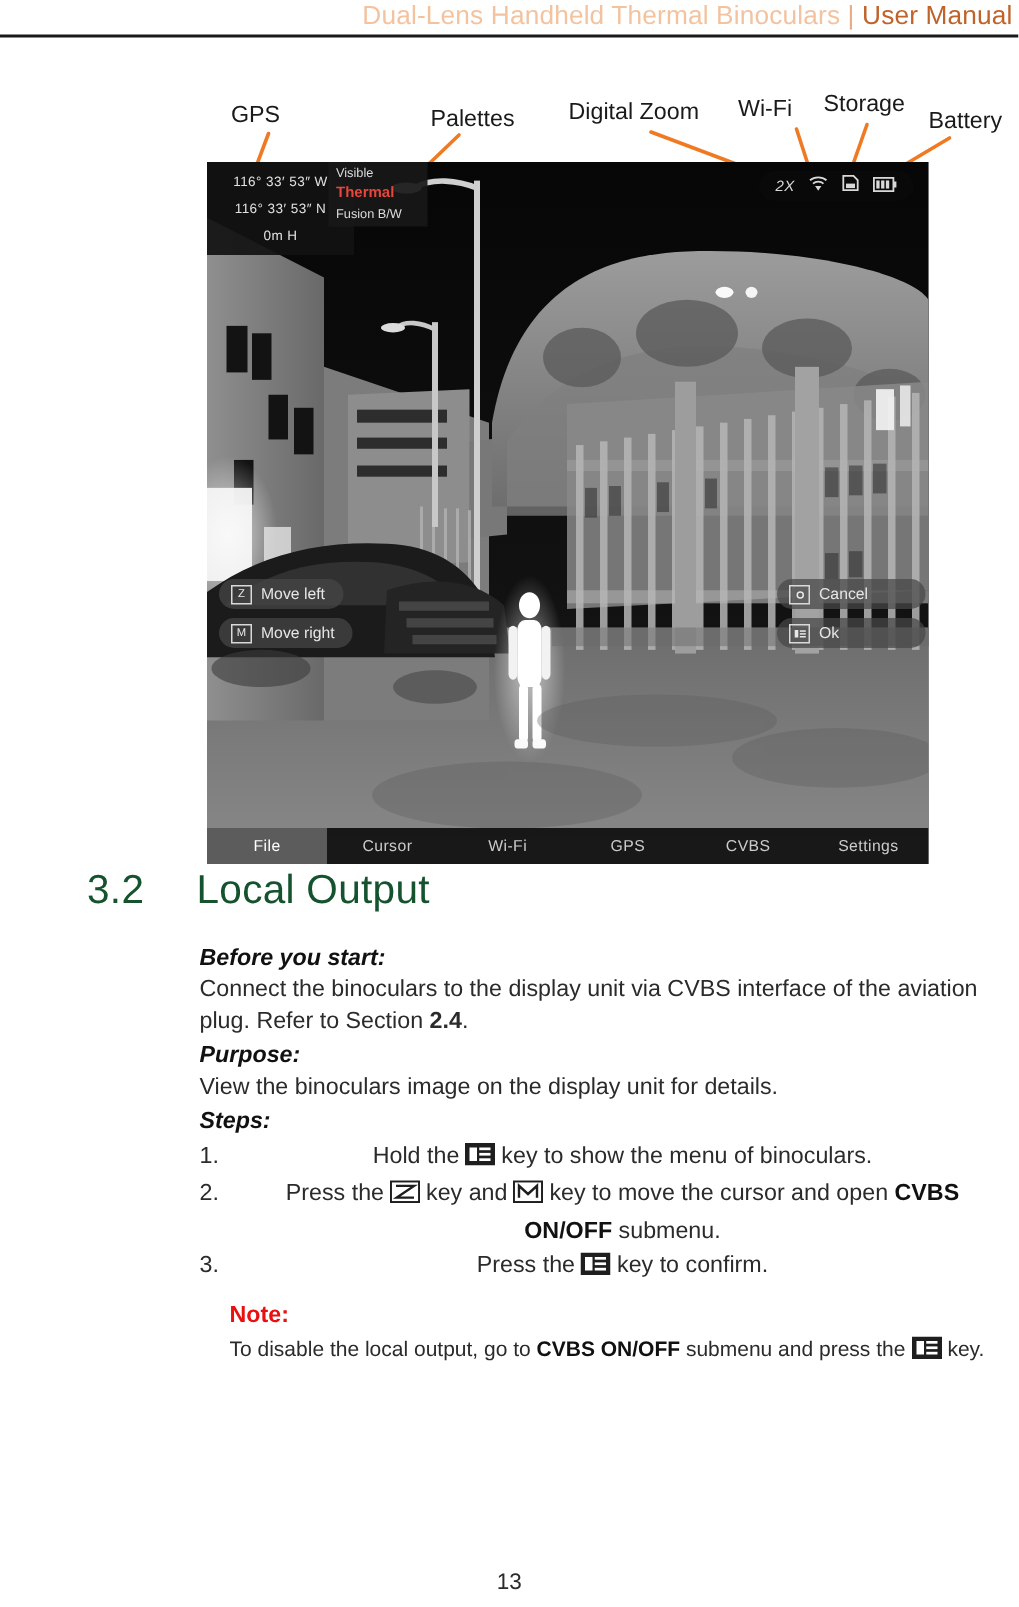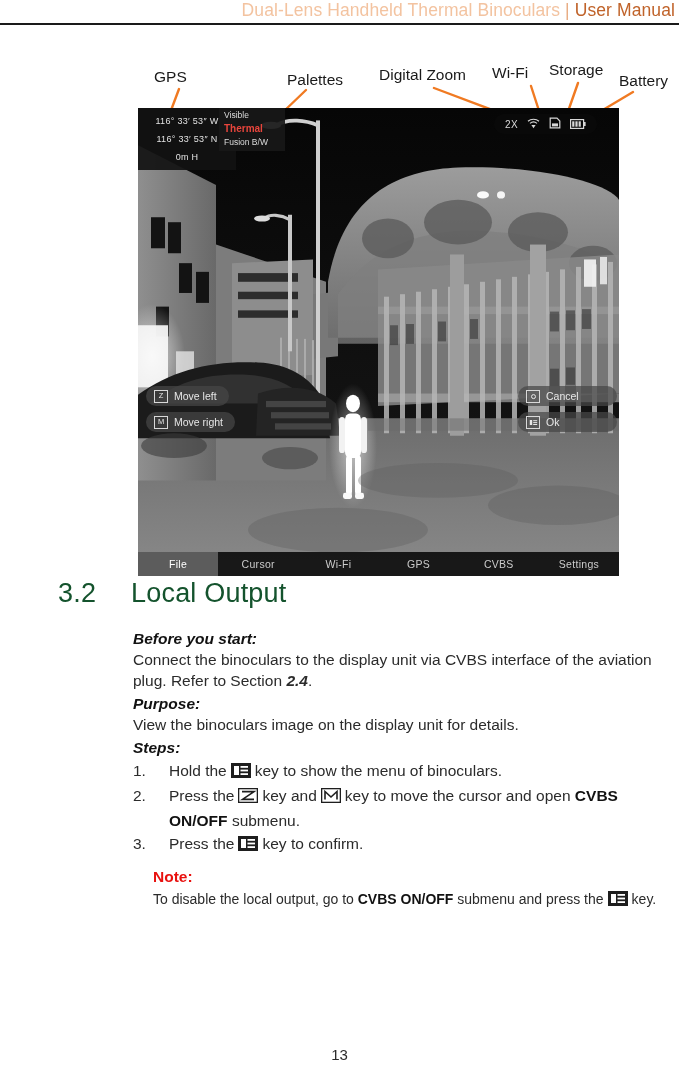--- a/index.html
+++ b/index.html
@@ -92,28 +92,29 @@
     box-sizing: border-box;
     font-size: 8.5px;
     color: #dcdcdc;
   }
   .palette-panel div { line-height: 12.6px; white-space: nowrap; }
   .palette-item.active { color: #e8453c; font-size: 10px; font-weight: bold; line-height: 14px; }
 
   
   .status-pill {
     position: absolute;
-    right: 22px; top: 6px;
+    right: 10px; top: 6px;
     height: 20px;
     background: rgba(10,10,10,0.88);
     border-radius: 10px;
     display: flex;
     align-items: center;
     gap: 9px;
     padding: 0 11px;
+    font-style: italic;
   }
   .status-zoom {
     color: #d8d8d8;
     font-size: 10px;
     letter-spacing: 0.4px;
   }
   .status-ico { display: block; }
 
   
   .hint-btn {
@@ -206,32 +207,32 @@
     font-size: 15.5px;
     line-height: 21px;
     color: #111;
   }
   .b-text {
     font-size: 15.5px;
     line-height: 21px;
     color: #2b2b2b;
     margin-bottom: 2px;
   }
-  .bi { font-weight: bold; font-style: italic; }
+  .bi { font-weight: bold; }
   .bb { font-weight: bold; color: #111; }
 
   .steps { margin-top: 1px; }
   .step {
     display: flex;
     font-size: 15.5px;
     line-height: 23px;
     color: #2b2b2b;
   }
   .step-num { width: 36px; flex: none; }
-  .step-body { flex: 1; }
+  .step-body { flex: 1; text-align: center; }
 
   .note-block {
     margin-top: 9px;
     padding-left: 20px;
   }
   .note-title {
     color: #e8110f;
     font-size: 15.5px;
     font-weight: bold;
     line-height: 22px;

